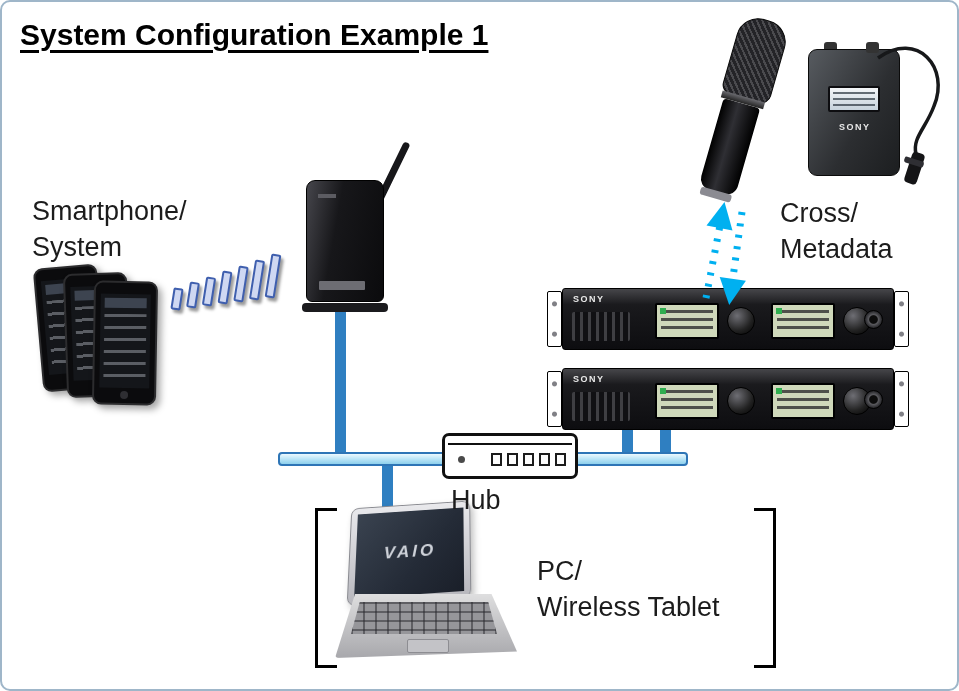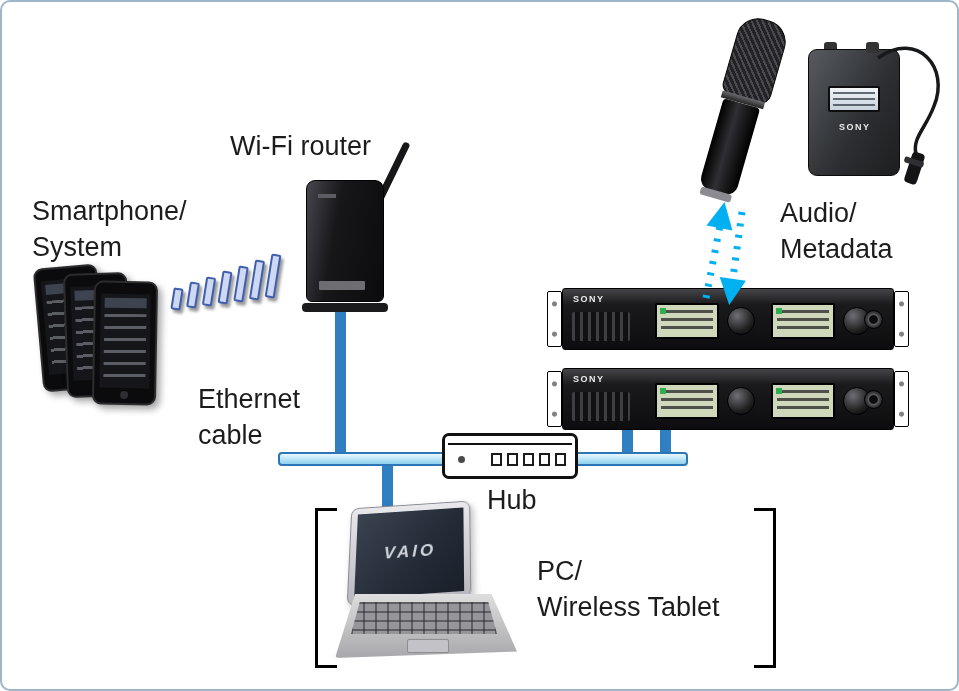--- a/index.html
+++ b/index.html
@@ -118,20 +118,21 @@
   .bracket.right{left:752px;border-right:3px solid #000;border-top:3px solid #000;border-bottom:3px solid #000;}
 
   .overlay{position:absolute;left:0;top:0;z-index:6;pointer-events:none;}
 </style>
 </head>
 <body>
 
 <div class="canvas">
 
   <div class="title">
+    <span class="tline">System Configuration Example 1</span>
   </div>
 
   <div class="vcable" style="left:333px;top:306px;height:146px"></div>
   <div class="vcable" style="left:380px;top:461px;height:64px"></div>
   <div class="vcable" style="left:620px;top:424px;height:30px"></div>
   <div class="vcable" style="left:658px;top:424px;height:30px"></div>
   <div class="ebar"></div>
 
   <div class="hub">
     <span class="hub-led"></span>
@@ -249,24 +250,21 @@
         <path d="M0.3,0.3 L5.7,3 L0.3,5.7 Z" fill="#00b0f0"></path>
       </marker>
     </defs>
     <path d="M704 296 L720 213" stroke="#00b0f0" stroke-width="7" stroke-dasharray="3 8.5" fill="none" marker-end="url(#arw)"></path>
     <path d="M740 210 L729 290" stroke="#00b0f0" stroke-width="7" stroke-dasharray="3 8.5" fill="none" marker-end="url(#arw)"></path>
     <path d="M876 56 C 916 28, 948 66, 932 104 C 924 126, 910 136, 914 152" stroke="#17181a" stroke-width="3.5" fill="none"></path>
     <rect x="906" y="150" width="13" height="32" rx="4" fill="#141416" transform="rotate(18 912 166)"></rect>
     <rect x="902" y="157" width="20" height="6" rx="2" fill="#2e2e33" transform="rotate(18 912 160)"></rect>
   </svg>
 
-  <div class="label" style="left:228px;top:127px">Wi-Fi router</div>
   <div class="label" style="left:30px;top:192px">Smartphone/
 System</div>
-  <div class="label" style="left:778px;top:194px">Audio/
+  <div class="label" style="left:778px;top:194px">Cross/
 Metadata</div>
-  <div class="label" style="left:196px;top:380px">Ethernet
-cable</div>
-  <div class="label" style="left:485px;top:481px">Hub</div>
+  <div class="label" style="left:449px;top:481px">Hub</div>
   <div class="label" style="left:535px;top:552px">PC/
 Wireless Tablet</div>
 
 </div>
 
 </body></html>

